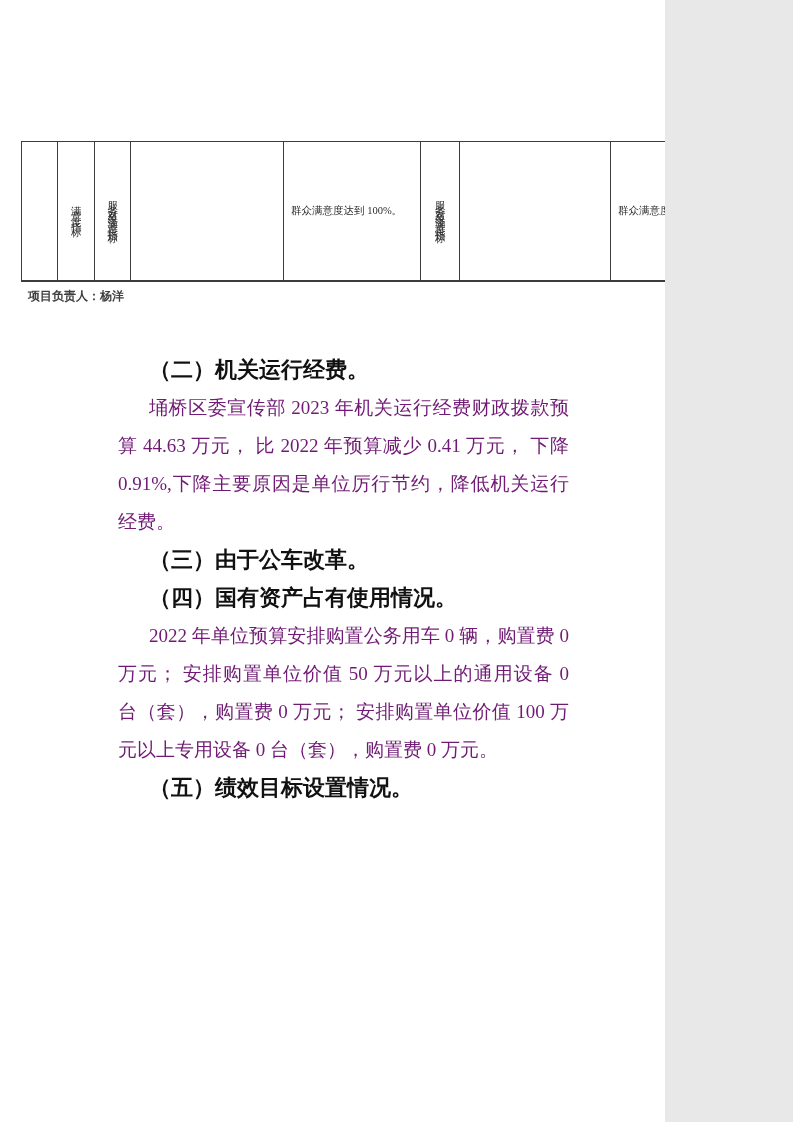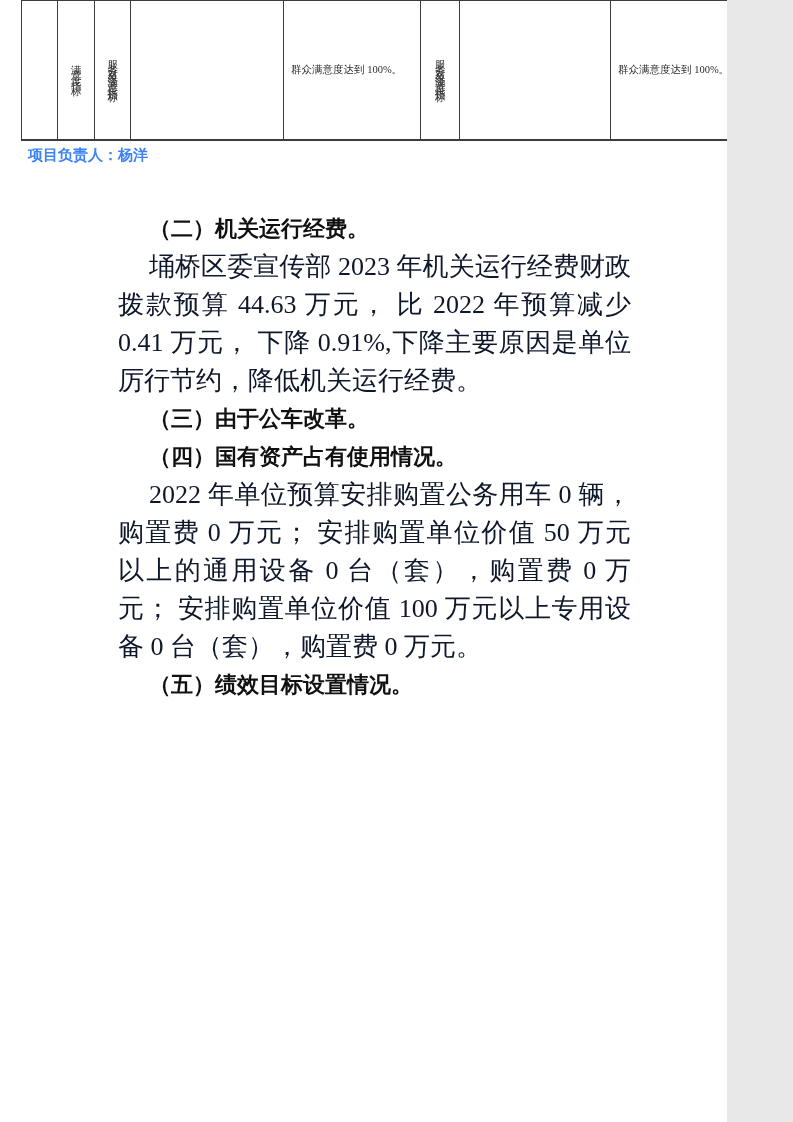--- a/index.html
+++ b/index.html
@@ -1,20 +1,21 @@
 <!DOCTYPE html>
 <html><head>
 <meta charset="utf-8">
 <style>
   * { margin: 0; padding: 0; box-sizing: border-box; }
   html, body { background: #e8e8e8; }
   .page {
-    width: 727px; height: 1122px;
+    width: 665px; height: 1122px;
     background: #ffffff;
     overflow: hidden;
+    padding-top: 141px;
     font-family: "Liberation Serif", "DejaVu Serif", serif;
     color: #1a1a1a;
     position: relative;
   }
   
   .budget-table {
     margin-left: 21px;
     width: 748px; height: 141px;
     border: 1px solid #3c3c3c;
     border-bottom-width: 2px;
@@ -47,44 +48,44 @@
   }
   .vtext.loose { letter-spacing: 5.5px; }
   .htext-cell {
     justify-content: flex-start;
     padding-left: 7px;
     padding-right: 4px;
   }
   
   .table-footer {
     margin: 7px 10px 0 28px;
-    font-size: 15px;
+    font-size: 12px;
     line-height: 14px;
     font-weight: 700;
-    color: #3b82f6;
+    color: #404040;
   }
   
   .body-text {
     margin: 48px 96px 0 118px;
     text-align: justify;
     text-justify: inter-character;
   }
   .body-text h3 {
     font-family: "Liberation Sans", "DejaVu Sans", sans-serif;
     font-weight: 700;
     font-size: 22px;
     line-height: 38px;
     text-indent: 31px;
     color: #111111;
   }
   .body-text p {
-    font-size: 26px;
+    font-size: 19px;
     line-height: 38px;
     text-indent: 31px;
-    color: #0f172a;
+    color: #701a75;
   }
 </style>
 </head>
 <body>
 
 <div class="page">
 
   <div class="budget-table">
     <div class="cell c1"></div>
     <div class="cell c2">

